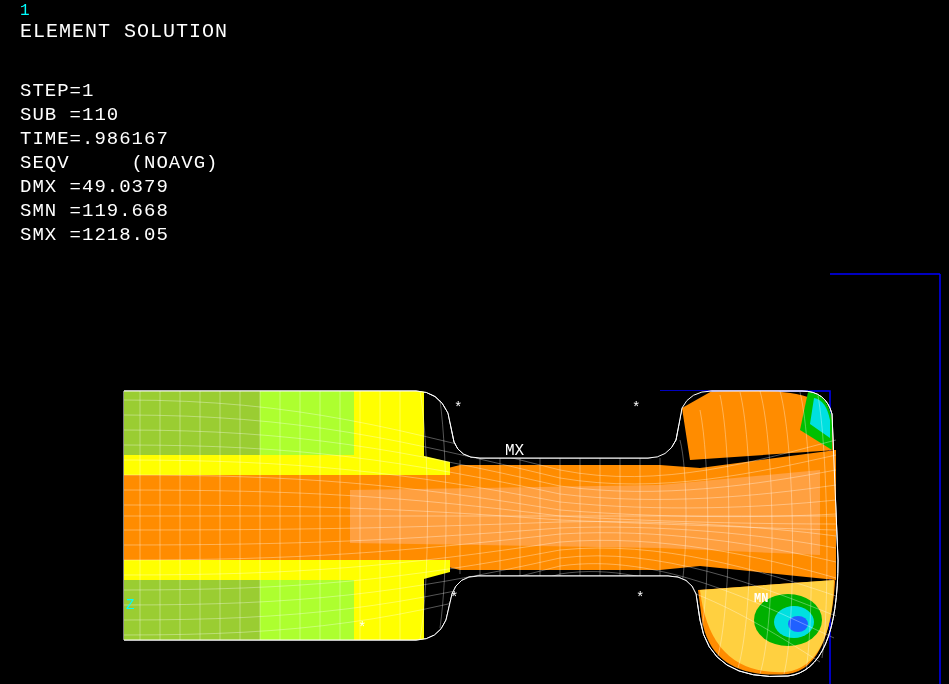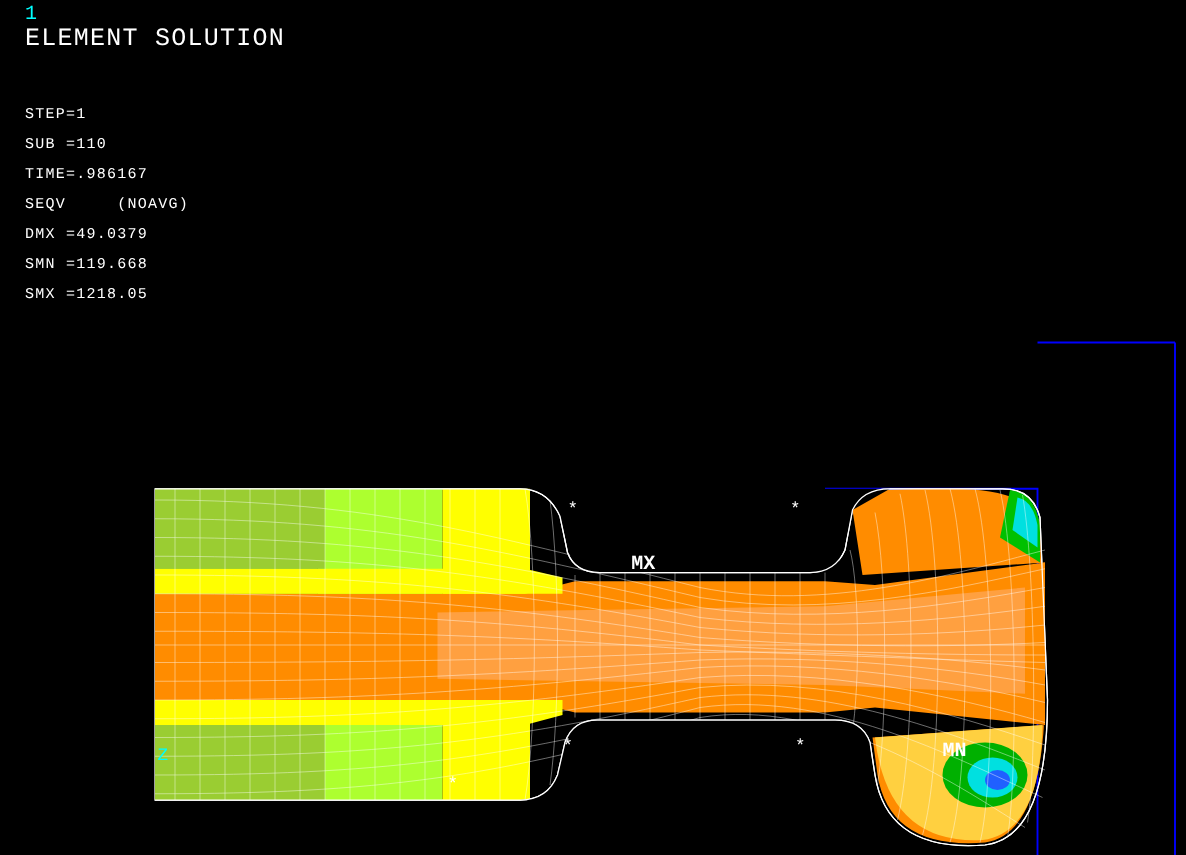--- a/index.html
+++ b/index.html
@@ -25,46 +25,46 @@
       left: 20px;
       color: #fff;
       font-size: 20px;
       letter-spacing: 1px;
     }
     .info-block {
       position: absolute;
       top: 55px;
       left: 20px;
       color: #fff;
-      font-size: 12px;
+      font-size: 19px;
       line-height: 24px;
       letter-spacing: 1px;
       white-space: pre;
     }
     .viewport {
       position: absolute;
       top: 0;
       left: 0;
       width: 949px;
       height: 684px;
     }
     .mx-label {
       position: absolute;
       top: 442px;
       left: 505px;
       color: #fff;
       font-size: 16px;
-      font-weight: bold;
+      font-weight: normal;
     }
     .mn-label {
       position: absolute;
       top: 592px;
       left: 754px;
       color: #fff;
-      font-size: 16px;
+      font-size: 12px;
       font-weight: bold;
     }
     .axis-z {
       position: absolute;
       top: 597px;
       left: 126px;
       color: #00ffff;
       font-size: 14px;
     }
     .asterisk {

